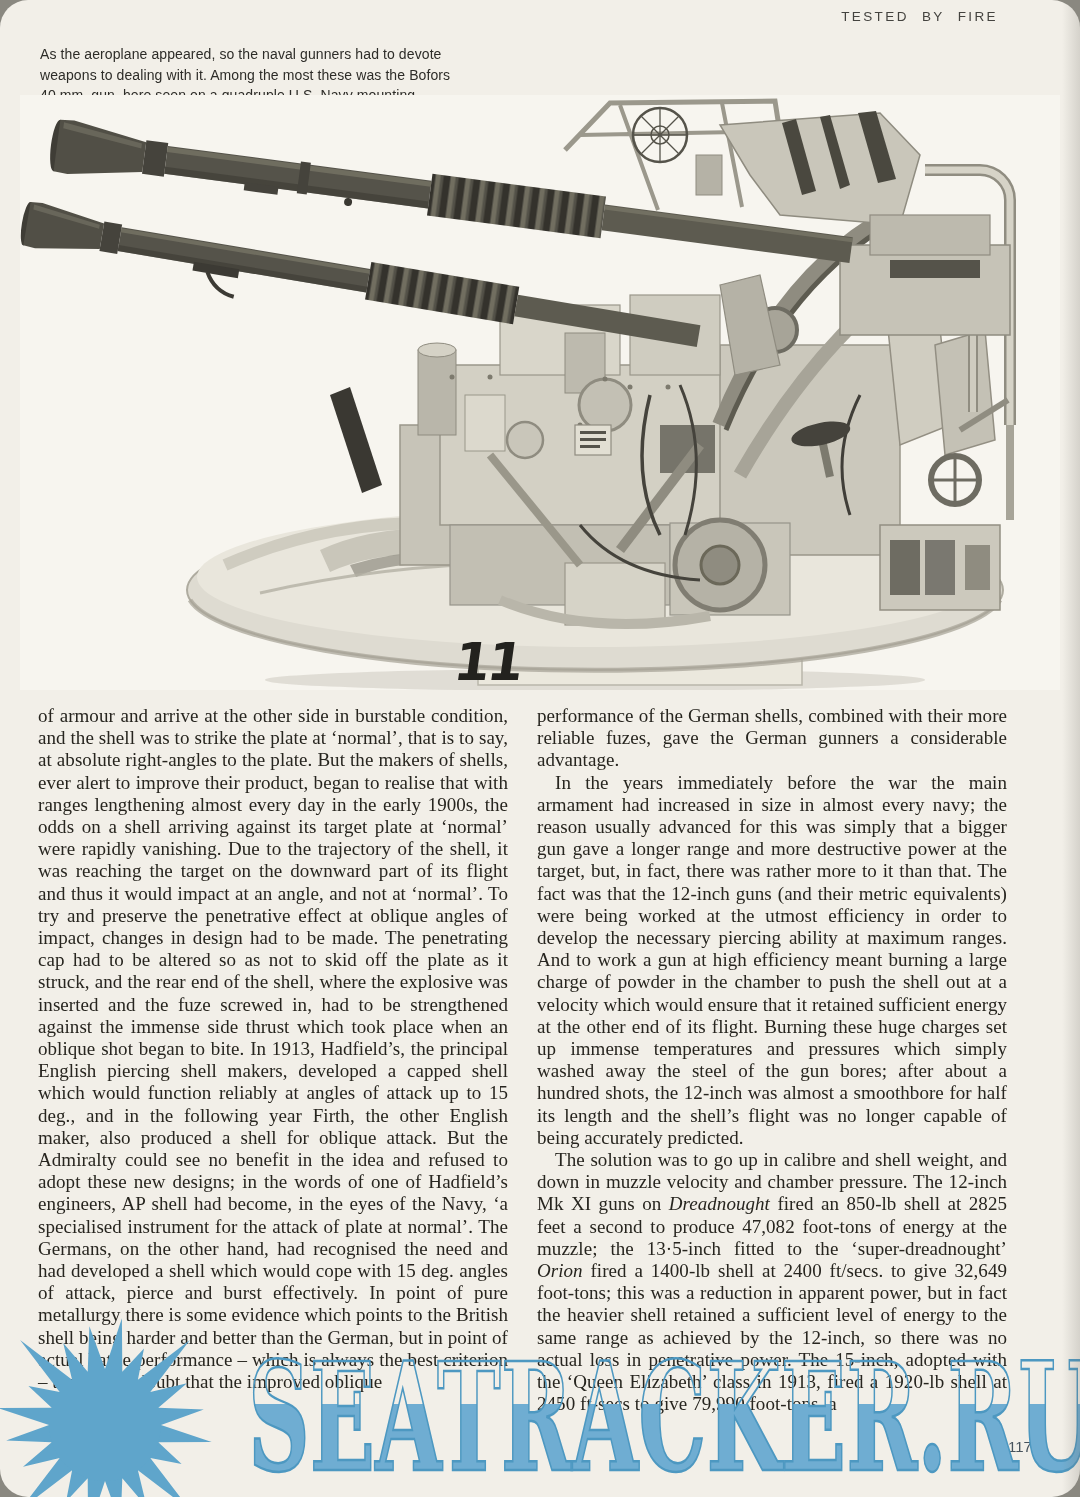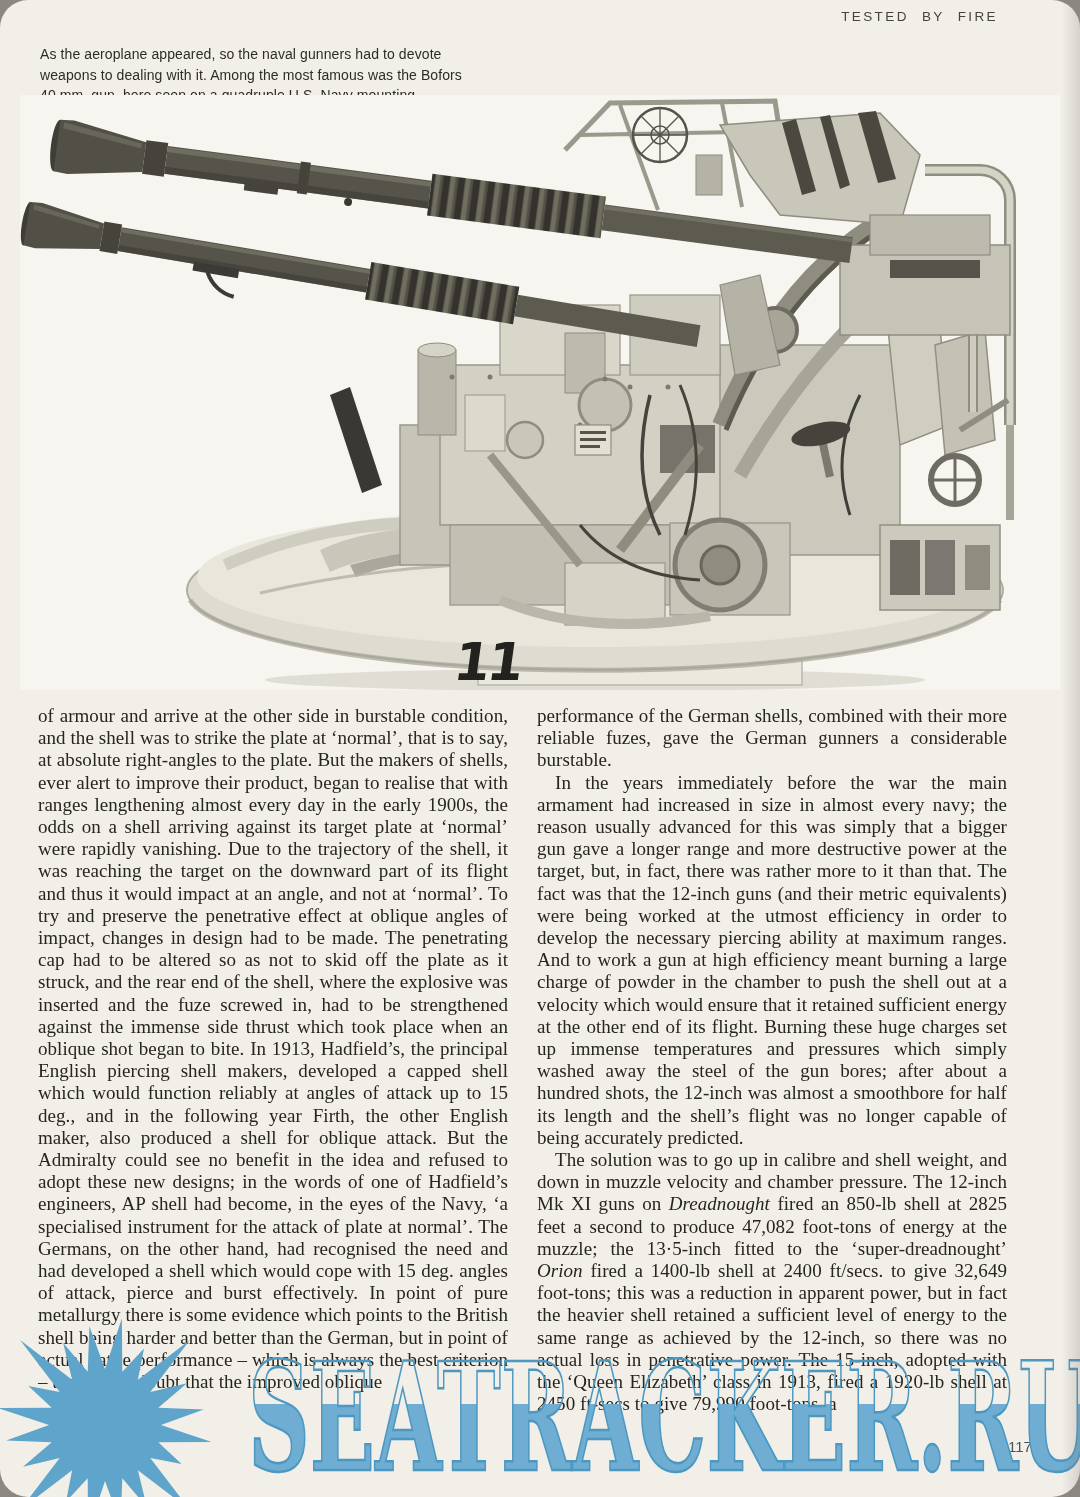--- a/index.html
+++ b/index.html
@@ -42,21 +42,21 @@
 </style>
 </head>
 <body>
 
 <div class="page">
 
   <div class="running-head">TESTED BY FIRE</div>
 
   <div class="caption">
     <div>As the aeroplane appeared, so the naval gunners had to devote</div>
-    <div>weapons to dealing with it. Among the most famous was the Bofors</div>
+    <div>weapons to dealing with it. Among the most these was the Bofors</div>
     <div>40 mm. gun, here seen on a quadruple U.S. Navy mounting.</div>
   </div>
 
   <svg class="photo" viewBox="0 0 1040 595" width="1040" height="595" aria-hidden="true">
     <defs>
       <pattern id="spring" width="15" height="48" patternUnits="userSpaceOnUse">
         <rect width="15" height="48" fill="#535148"></rect>
         <rect x="1.5" width="6.5" height="48" fill="#34322c"></rect>
         <rect x="9" width="4.5" height="48" fill="#716e60"></rect>
       </pattern>
@@ -195,21 +195,21 @@
     <g transform="translate(432,585) skewX(-8)">
       <text x="0" y="0" font-family="'DejaVu Sans', sans-serif" font-weight="bold" font-size="52" letter-spacing="-3" fill="#23221e">11</text>
     </g>
   </svg>
 
   <div class="columns">
     <div class="col">
       <p class="para">of armour and arrive at the other side in burstable condition, and the shell was to strike the plate at ‘normal’, that is to say, at absolute right-angles to the plate. But the makers of shells, ever alert to improve their product, began to realise that with ranges lengthening almost every day in the early 1900s, the odds on a shell arriving against its target plate at ‘normal’ were rapidly vanishing. Due to the trajectory of the shell, it was reaching the target on the downward part of its flight and thus it would impact at an angle, and not at ‘normal’. To try and preserve the penetrative effect at oblique angles of impact, changes in design had to be made. The penetrating cap had to be altered so as not to skid off the plate as it struck, and the rear end of the shell, where the explosive was inserted and the fuze screwed in, had to be strengthened against the immense side thrust which took place when an oblique shot began to bite. In 1913, Hadfield’s, the principal English piercing shell makers, developed a capped shell which would function reliably at angles of attack up to 15 deg., and in the following year Firth, the other English maker, also produced a shell for oblique attack. But the Admiralty could see no benefit in the idea and refused to adopt these new designs; in the words of one of Hadfield’s engineers, AP shell had become, in the eyes of the Navy, ‘a specialised instrument for the attack of plate at normal’. The Germans, on the other hand, had recognised the need and had developed a shell which would cope with 15 deg. angles of attack, pierce and burst effectively. In point of pure metallurgy there is some evidence which points to the British shell being harder and better than the German, but in point of actual battle performance – which is always the best criterion – there is no doubt that the improved oblique</p>
     </div>
     <div class="col">
-      <p class="para">performance of the German shells, combined with their more reliable fuzes, gave the German gunners a considerable burstable.</p>
+      <p class="para">performance of the German shells, combined with their more reliable fuzes, gave the German gunners a considerable advantage.</p>
       <p class="para indent">In the years immediately before the war the main armament had increased in size in almost every navy; the reason usually advanced for this was simply that a bigger gun gave a longer range and more destructive power at the target, but, in fact, there was rather more to it than that. The fact was that the 12-inch guns (and their metric equivalents) were being worked at the utmost efficiency in order to develop the necessary piercing ability at maximum ranges. And to work a gun at high efficiency meant burning a large charge of powder in the chamber to push the shell out at a velocity which would ensure that it retained sufficient energy at the other end of its flight. Burning these huge charges set up immense temperatures and pressures which simply washed away the steel of the gun bores; after about a hundred shots, the 12-inch was almost a smoothbore for half its length and the shell’s flight was no longer capable of being accurately predicted.</p>
       <p class="para indent"><span>The solution was to go up in calibre and shell weight, and down in muzzle velocity and chamber pressure. The 12-inch Mk XI guns on </span><i>Dreadnought</i><span> fired an 850-lb shell at 2825 feet a second to produce 47,082 foot-tons of energy at the muzzle; the 13·5-inch fitted to the ‘super-dreadnought’ </span><i>Orion</i><span> fired a 1400-lb shell at 2400 ft/secs. to give 32,649 foot-tons; this was a reduction in apparent power, but in fact the heavier shell retained a sufficient level of energy to the same range as achieved by the 12-inch, so there was no actual loss in penetrative power. The 15-inch, adopted with the ‘Queen Elizabeth’ class in 1913, fired a 1920-lb shell at 2450 ft-secs to give 79,990 foot-tons, a</span></p>
     </div>
   </div>
 
   <div class="pageno">117</div>
 
   <svg class="watermark" width="1080" height="227" viewBox="0 0 1080 227" aria-hidden="true">
     <defs>
       <linearGradient id="wmGrad" gradientUnits="userSpaceOnUse" x1="0" y1="0" x2="0" y2="227">

